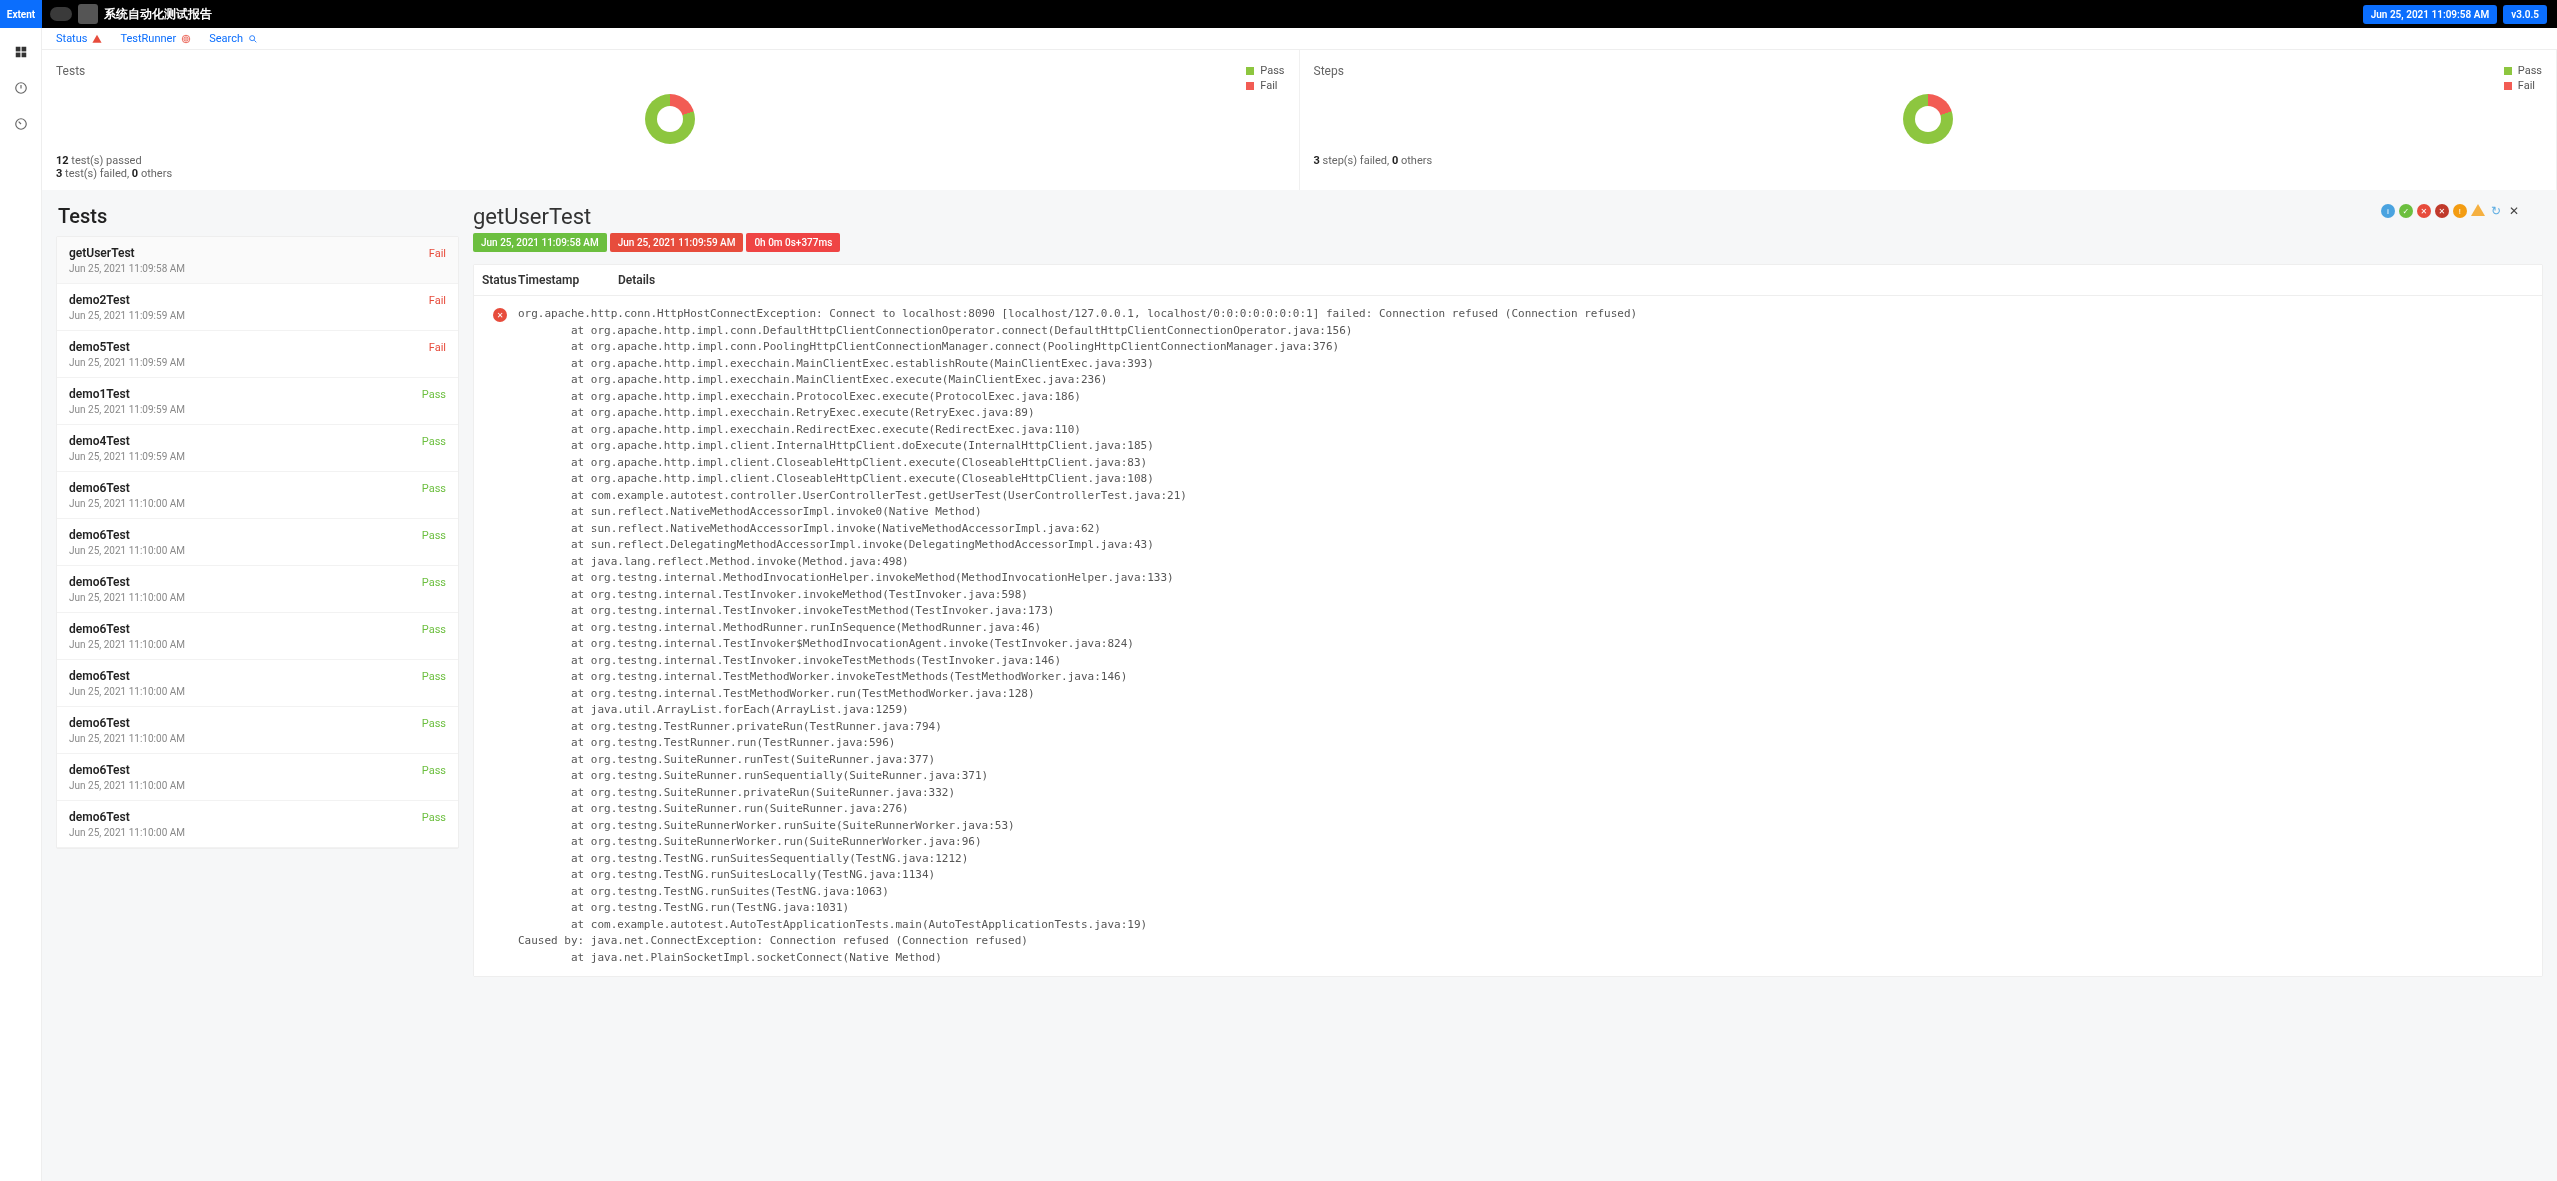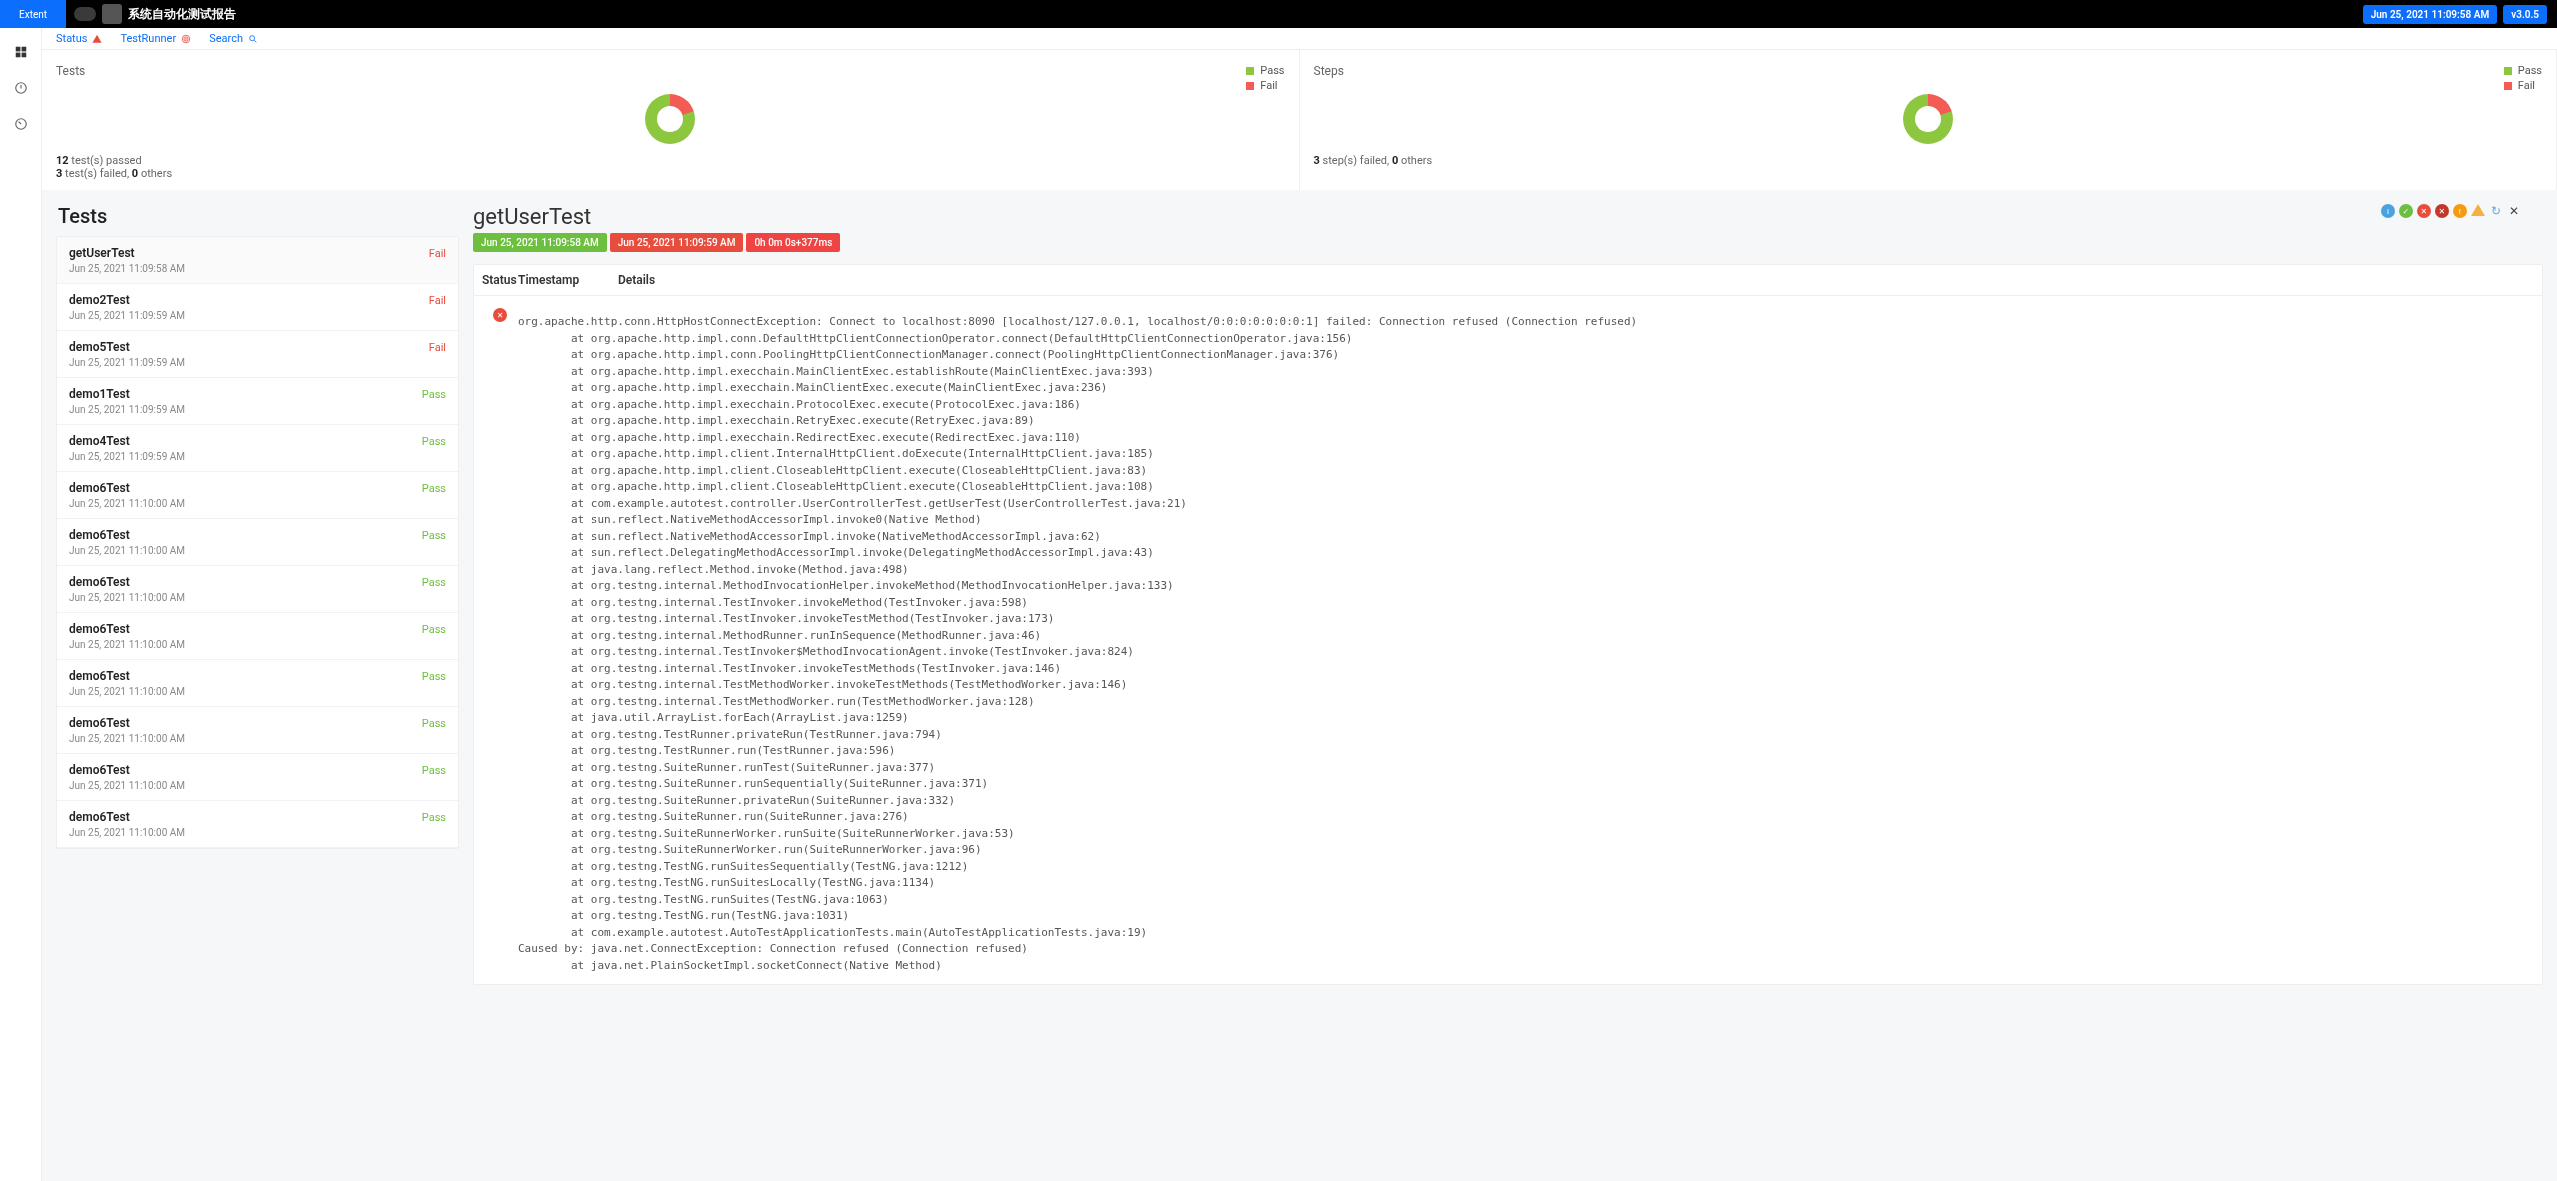--- a/index.html
+++ b/index.html
@@ -1,18 +1,18 @@
 <!DOCTYPE html>
 <html><head>
 <meta charset="utf-8">
 <style>
 * { margin:0; padding:0; box-sizing:border-box; }
 body { font-family:-apple-system,BlinkMacSystemFont,"Segoe UI",Roboto,sans-serif; font-size:13px; background:#f6f7f8; color:#333; overflow-x:hidden; }
 .topbar { background:#000; color:#fff; height:28px; display:flex; align-items:center; padding:0 0; }
-.brand { background:#0b6efd; color:#fff; font-size:10px; font-weight:400; padding:0 10px; height:28px; display:flex; align-items:center; width:66px; justify-content:center; }
+.brand { background:#0b6efd; color:#fff; font-size:10px; font-weight:700; padding:0 10px; height:28px; display:flex; align-items:center; width:42px; justify-content:center; }
 .title-wrap { display:flex; align-items:center; gap:6px; margin-left:8px; }
 .title-dot { width:22px; height:14px; background:#3a3a3a; border-radius:7px; }
 .title-avatar { width:20px; height:20px; background:#555; border-radius:3px; }
 .title-text { font-size:12px; font-weight:600; }
 .top-right { margin-left:auto; display:flex; gap:6px; align-items:center; margin-right:10px; }
 .pill { background:#0b6efd; color:#fff; font-size:10px; padding:4px 8px; border-radius:3px; font-weight:600; }
 .layout { display:flex; }
 .sidebar { width:42px; background:#fff; border-right:1px solid #eee; min-height:calc(100vh - 28px); padding-top:6px; }
 .side-icon { width:42px; height:36px; display:flex; align-items:center; justify-content:center; color:#666; cursor:pointer; }
 .side-icon.active { color:#333; }
@@ -56,21 +56,21 @@
 .circ { width:14px; height:14px; border-radius:50%; display:inline-flex; align-items:center; justify-content:center; font-size:8px; color:#fff; cursor:pointer; }
 .c-blue{background:#4aa3e0;} .c-green{background:#6cbf3f;} .c-red{background:#e74c3c;} .c-dred{background:#c0392b;} .c-orange{background:#f39c12;}
 .tri-warn { width:0;height:0;border-left:7px solid transparent;border-right:7px solid transparent;border-bottom:12px solid #f5b041; cursor:pointer;}
 .table-head { display:flex; gap:0; padding:8px 0 8px 8px; font-size:12px; font-weight:600; color:#333; border-bottom:1px solid #eee; background:#fff; }
 .col-status { width:36px; }
 .col-ts { width:100px; }
 .col-det { flex:1; }
 .log-row { display:flex; background:#fff; padding:10px 8px; }
 .log-status { width:36px; display:flex; justify-content:center; padding-top:2px; }
 .log-ts { width:100px; font-size:11px; color:#444; padding-top:2px; }
-.log-details { flex:1; font-family:ui-monospace,Menlo,Consolas,monospace; font-size:11px; line-height:1.5; color:#555; white-space:pre; overflow-x:auto;margin-top:8px; }
+.log-details { flex:1; font-family:ui-monospace,Menlo,Consolas,monospace; font-size:11px; line-height:1.5; color:#555; white-space:pre; overflow-x:auto; }
 .x-icon{ color:#444; font-size:12px; cursor:pointer; padding:0 2px;}
 .reload-icon{ color:#5dade2; font-size:12px; cursor:pointer; padding:0 2px;}
 .detail-card{ background:#fff; border:1px solid #eee; border-radius:2px; }
 </style>
 </head>
 <body>
 
 <div class="topbar">
   <div class="brand">Extent</div>
   <div class="title-wrap">

